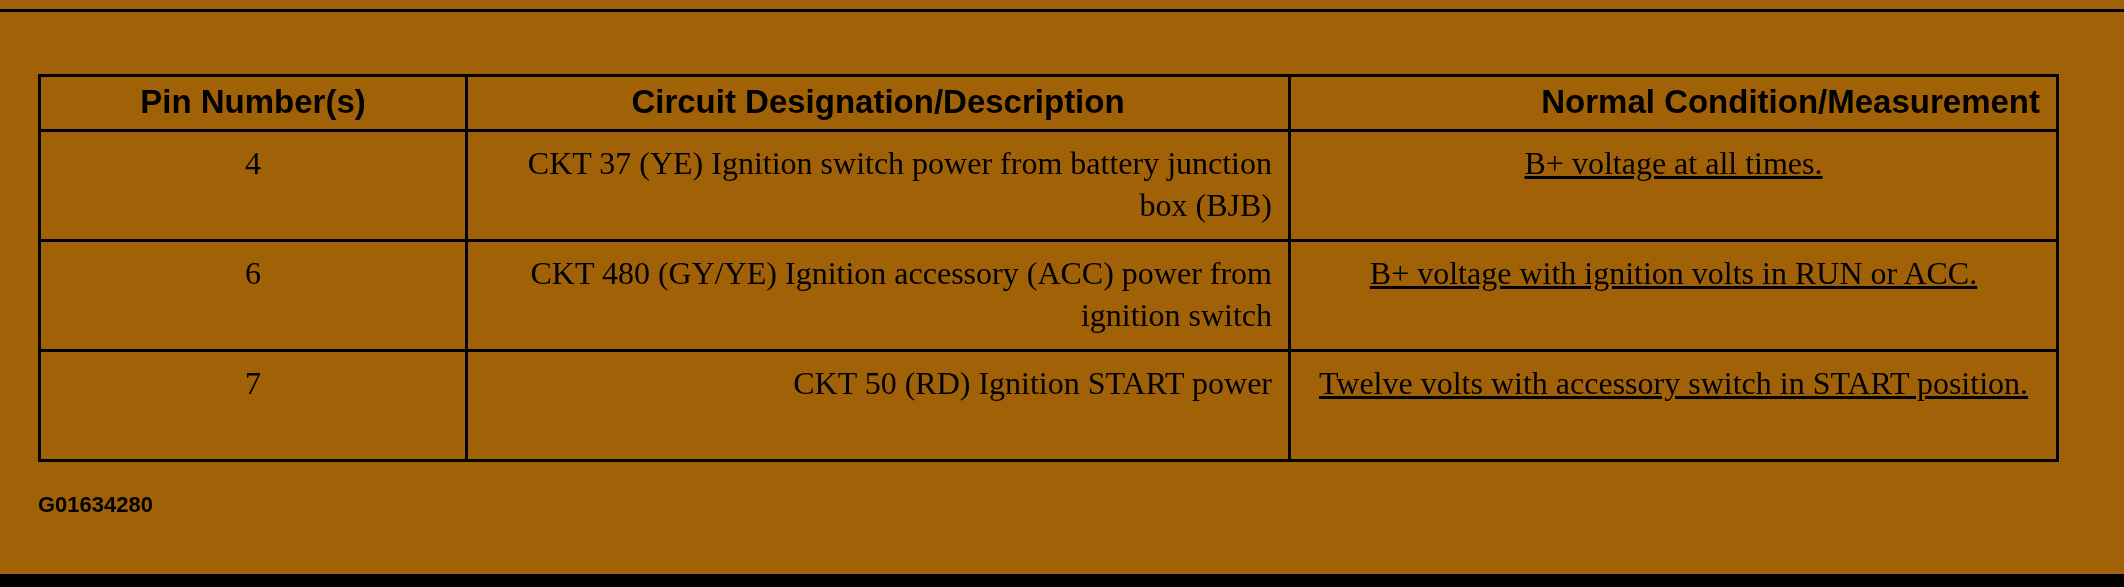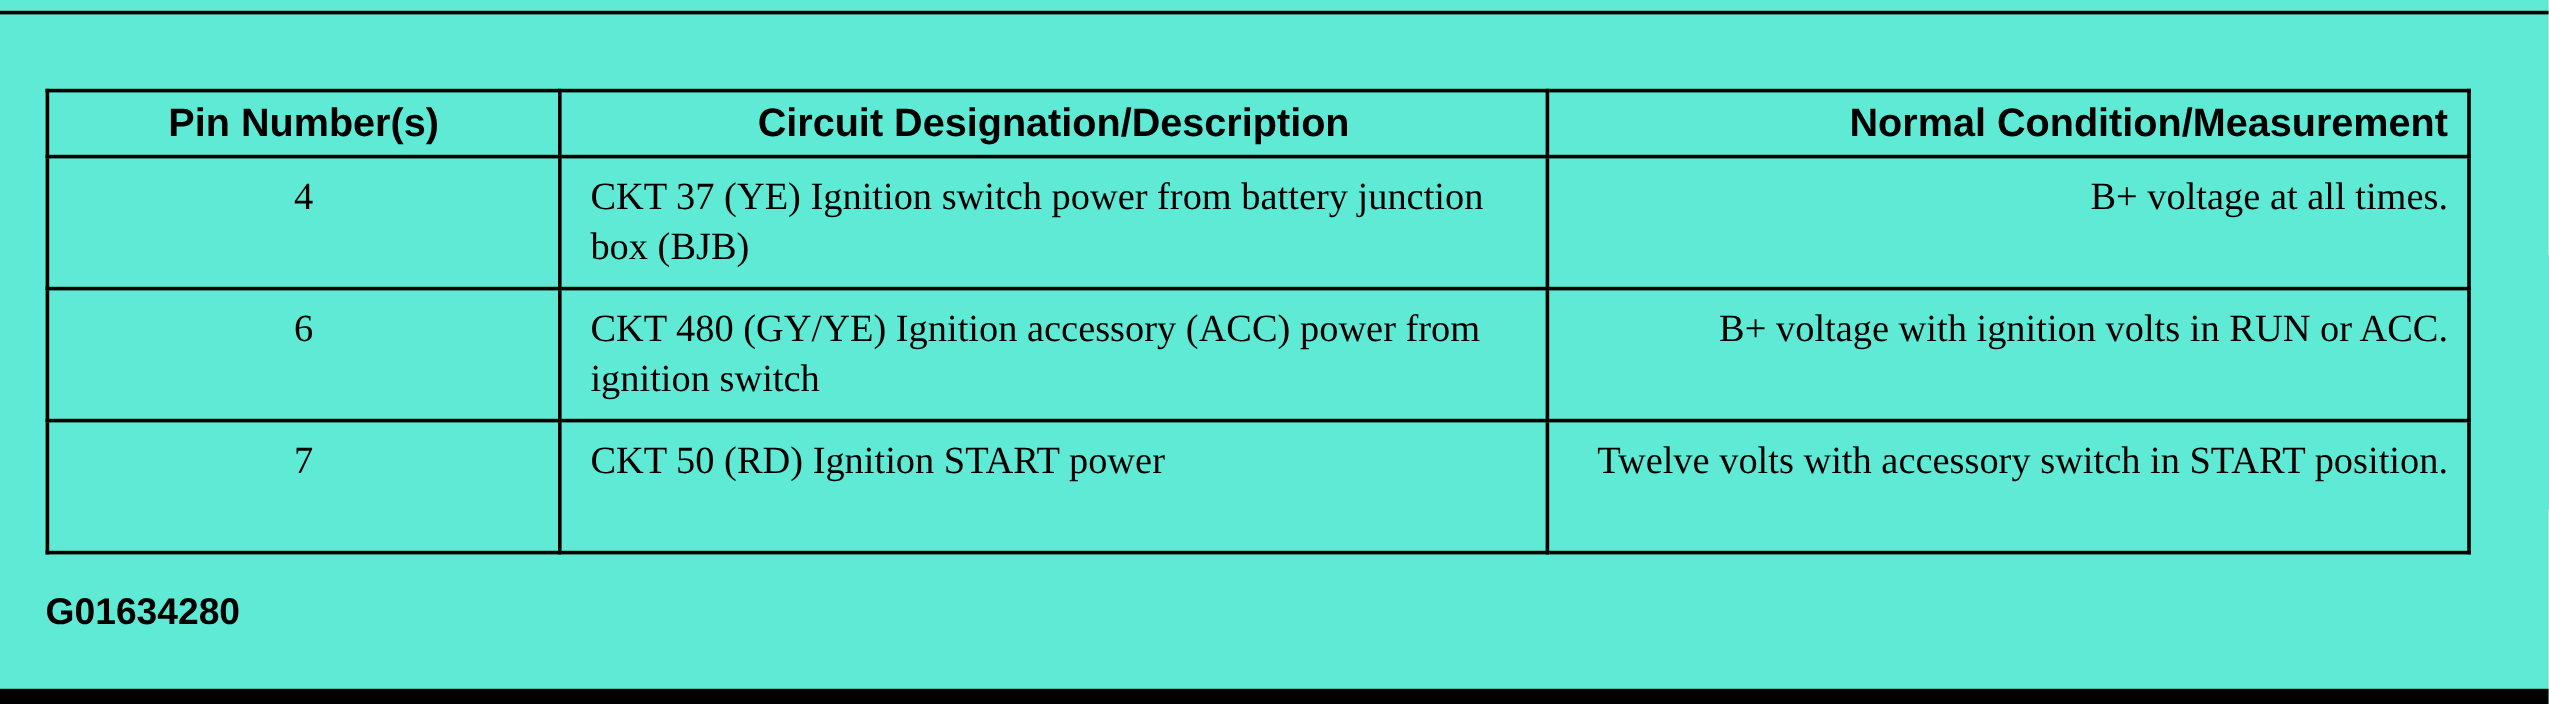--- a/index.html
+++ b/index.html
@@ -4,21 +4,21 @@
 <style>
   html, body {
     margin: 0;
     padding: 0;
     background: #ffffff;
   }
   .page {
     position: relative;
     width: 2124px;
     height: 587px;
-    background: #5eead4;
+    background: #a16207;
     color: #000000;
     font-family: "Liberation Serif", serif;
     overflow: hidden;
   }
   .top-rule {
     position: absolute;
     left: 0;
     top: 9px;
     width: 2124px;
     height: 3px;
@@ -66,33 +66,34 @@
     font-family: "Liberation Serif", serif;
     font-size: 32px;
     line-height: 1.32;
     height: 110px;
     padding: 10px 16px 8px 16px;
   }
   .pin-table td.col-pin {
     text-align: center;
   }
   .pin-table td.col-circuit {
-    text-align: left;
+    text-align: right;
     padding-left: 24px;
   }
   .pin-table td.col-condition {
-    text-align: right;
+    text-align: center;
+    text-decoration: underline;
   }
   .figure-caption {
     position: absolute;
     left: 38px;
     top: 492px;
     font-family: "Liberation Sans", sans-serif;
     font-weight: bold;
-    font-size: 31px;
+    font-size: 22px;
     color: #000000;
   }
 </style>
 </head>
 <body>
 
 <div class="page">
 
   <div class="top-rule"></div>
 

